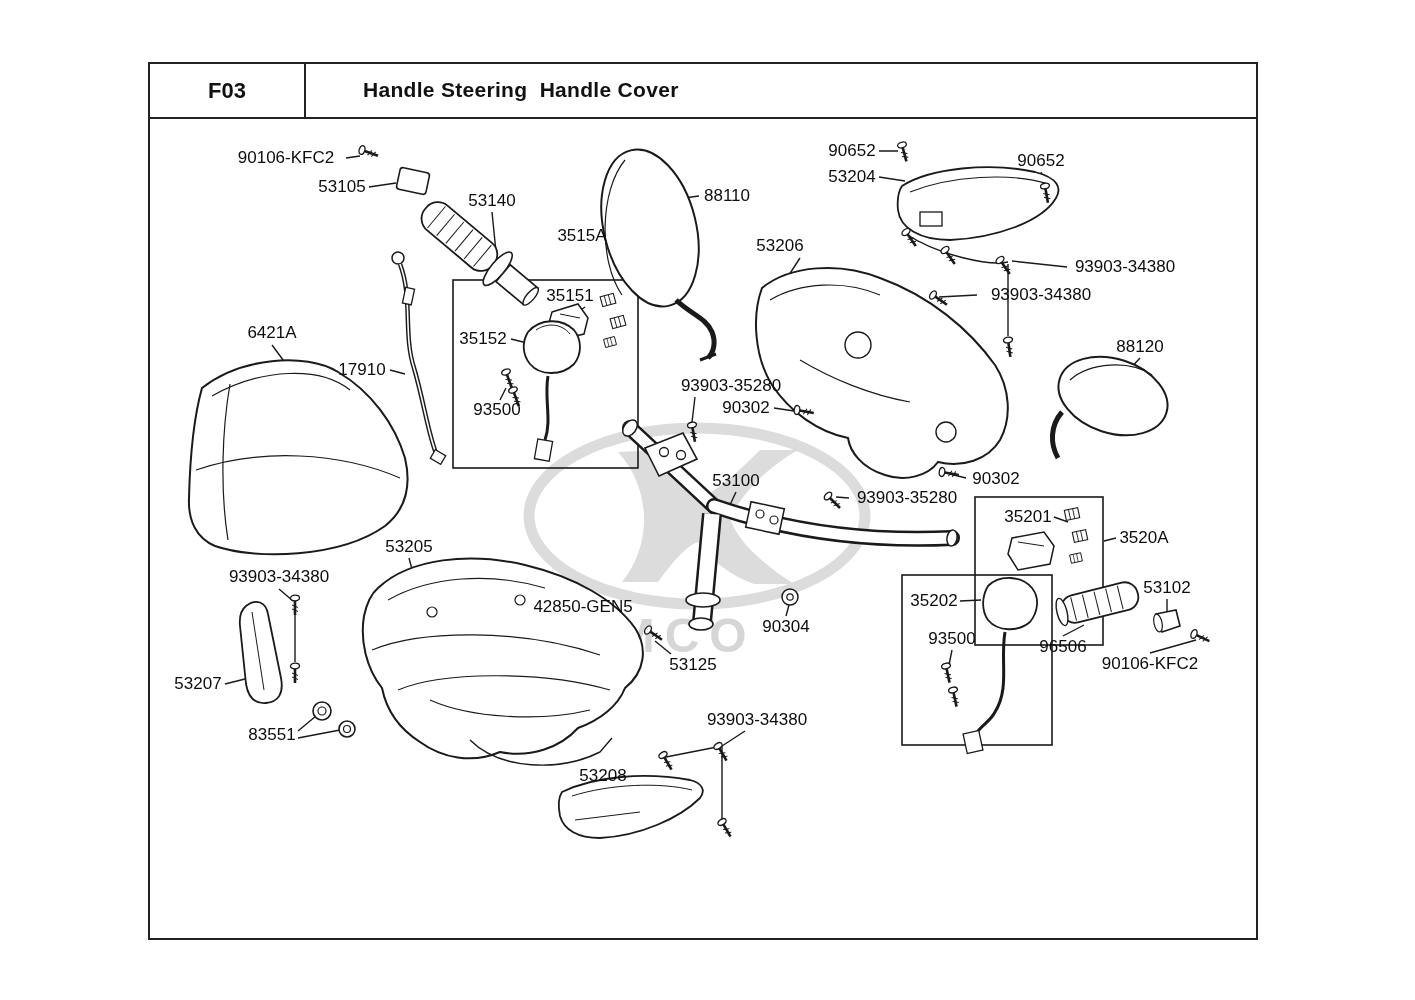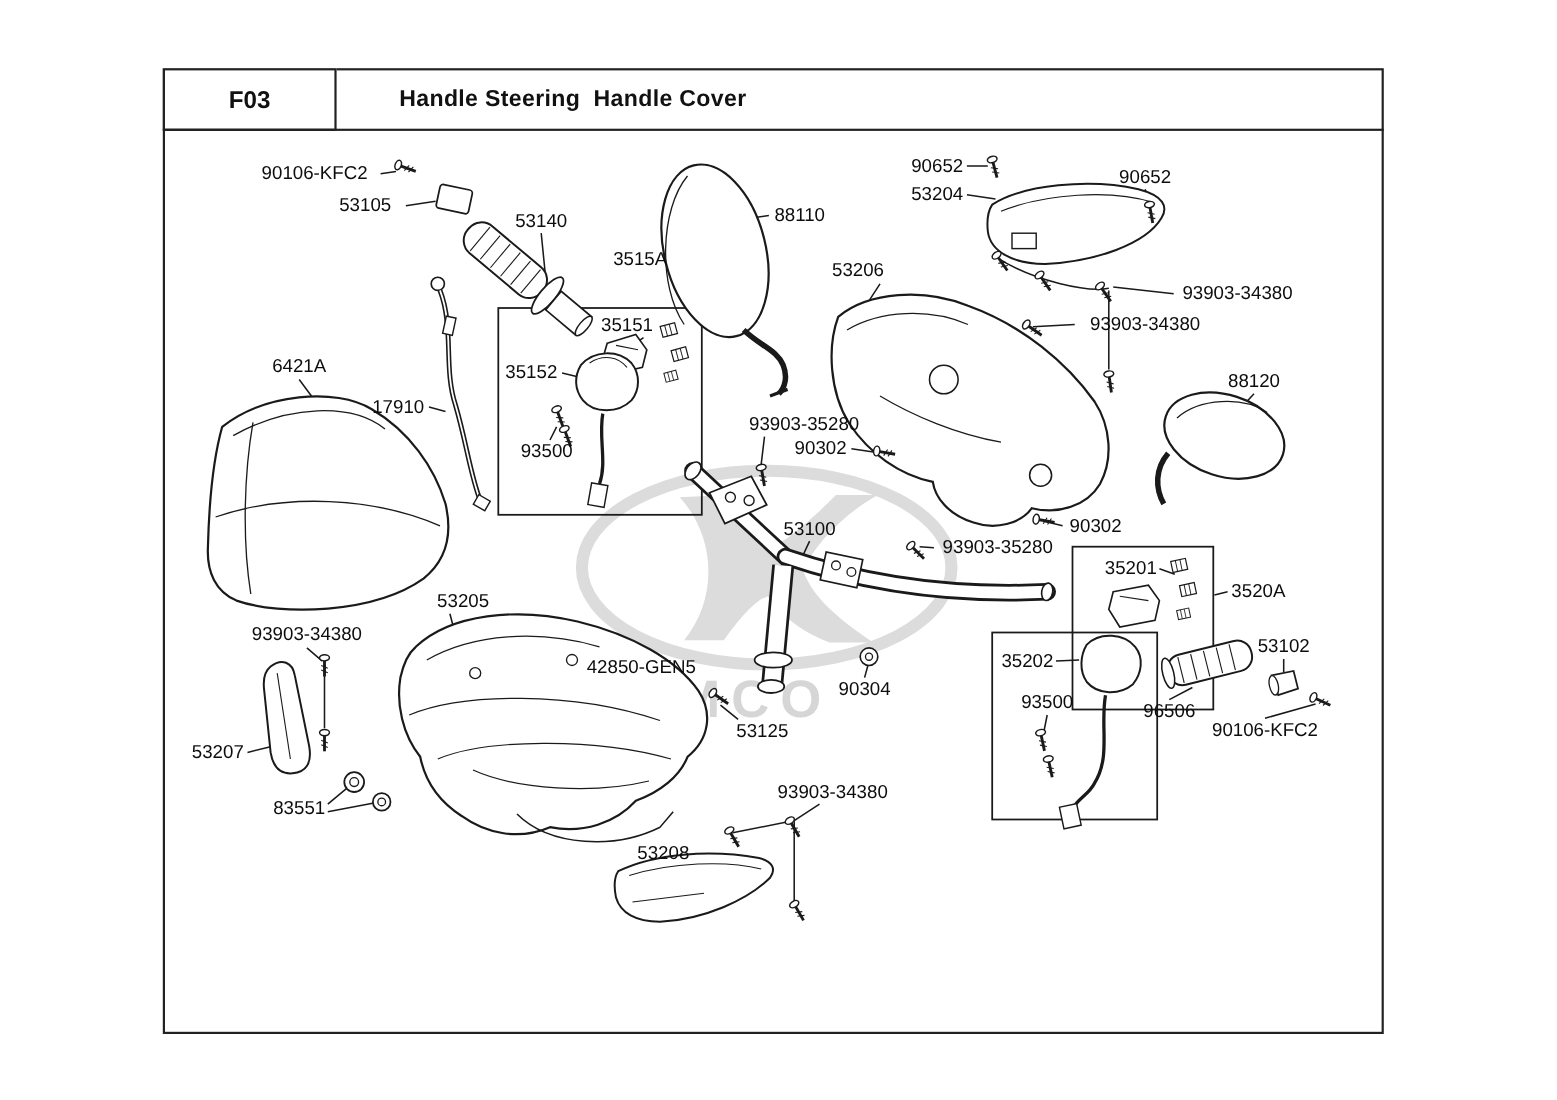--- a/index.html
+++ b/index.html
@@ -246,21 +246,21 @@
     </g>
     <g fill="#fff" stroke="#1a1a1a">
       <path d="M 1156,614 L 1176,610 L 1180,626 L 1162,632 Z" stroke-width="1.6"></path>
       <ellipse cx="1158" cy="623" rx="4" ry="9" transform="rotate(-12 1158 623)" stroke-width="1.2"></ellipse>
     </g>
     <use href="#screw" transform="translate(1194,634) rotate(-65)"></use>
   </svg>
 
   <div>
       <div class="part-label" style="left: 286px; top: 158px;">90106-KFC2</div>
-      <div class="part-label" style="left: 332px; top: 187px;">53105</div>
+      <div class="part-label" style="left: 342px; top: 187px;">53105</div>
       <div class="part-label" style="left: 492px; top: 201px;">53140</div>
       <div class="part-label" style="left: 727px; top: 196px;">88110</div>
       <div class="part-label" style="left: 852px; top: 151px;">90652</div>
       <div class="part-label" style="left: 852px; top: 177px;">53204</div>
       <div class="part-label" style="left: 1041px; top: 161px;">90652</div>
       <div class="part-label" style="left: 582px; top: 236px;">3515A</div>
       <div class="part-label" style="left: 570px; top: 296px;">35151</div>
       <div class="part-label" style="left: 780px; top: 246px;">53206</div>
       <div class="part-label" style="left: 1125px; top: 267px;">93903-34380</div>
       <div class="part-label" style="left: 1041px; top: 295px;">93903-34380</div>
@@ -269,21 +269,21 @@
       <div class="part-label" style="left: 362px; top: 370px;">17910</div>
       <div class="part-label" style="left: 1140px; top: 347px;">88120</div>
       <div class="part-label" style="left: 731px; top: 386px;">93903-35280</div>
       <div class="part-label" style="left: 497px; top: 410px;">93500</div>
       <div class="part-label" style="left: 746px; top: 408px;">90302</div>
       <div class="part-label" style="left: 736px; top: 481px;">53100</div>
       <div class="part-label" style="left: 996px; top: 479px;">90302</div>
       <div class="part-label" style="left: 907px; top: 498px;">93903-35280</div>
       <div class="part-label" style="left: 1028px; top: 517px;">35201</div>
       <div class="part-label" style="left: 1144px; top: 538px;">3520A</div>
-      <div class="part-label" style="left: 409px; top: 547px; margin-left: 12px;">53205</div>
+      <div class="part-label" style="left: 409px; top: 547px;">53205</div>
       <div class="part-label" style="left: 279px; top: 577px;">93903-34380</div>
       <div class="part-label" style="left: 1167px; top: 588px;">53102</div>
       <div class="part-label" style="left: 934px; top: 601px;">35202</div>
       <div class="part-label" style="left: 583px; top: 607px;">42850-GEN5</div>
       <div class="part-label" style="left: 786px; top: 627px;">90304</div>
       <div class="part-label" style="left: 952px; top: 639px;">93500</div>
       <div class="part-label" style="left: 1063px; top: 647px;">96506</div>
       <div class="part-label" style="left: 671px; top: 665px; margin-left: 22px;">53125</div>
       <div class="part-label" style="left: 1150px; top: 664px;">90106-KFC2</div>
       <div class="part-label" style="left: 198px; top: 684px;">53207</div>

